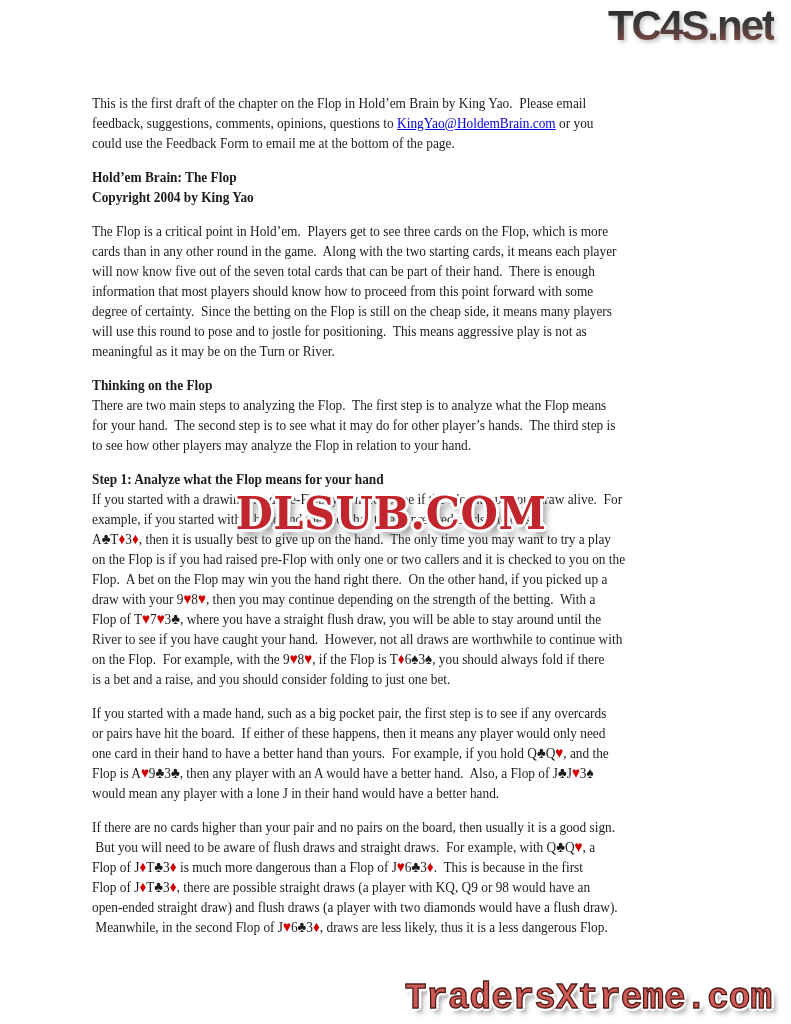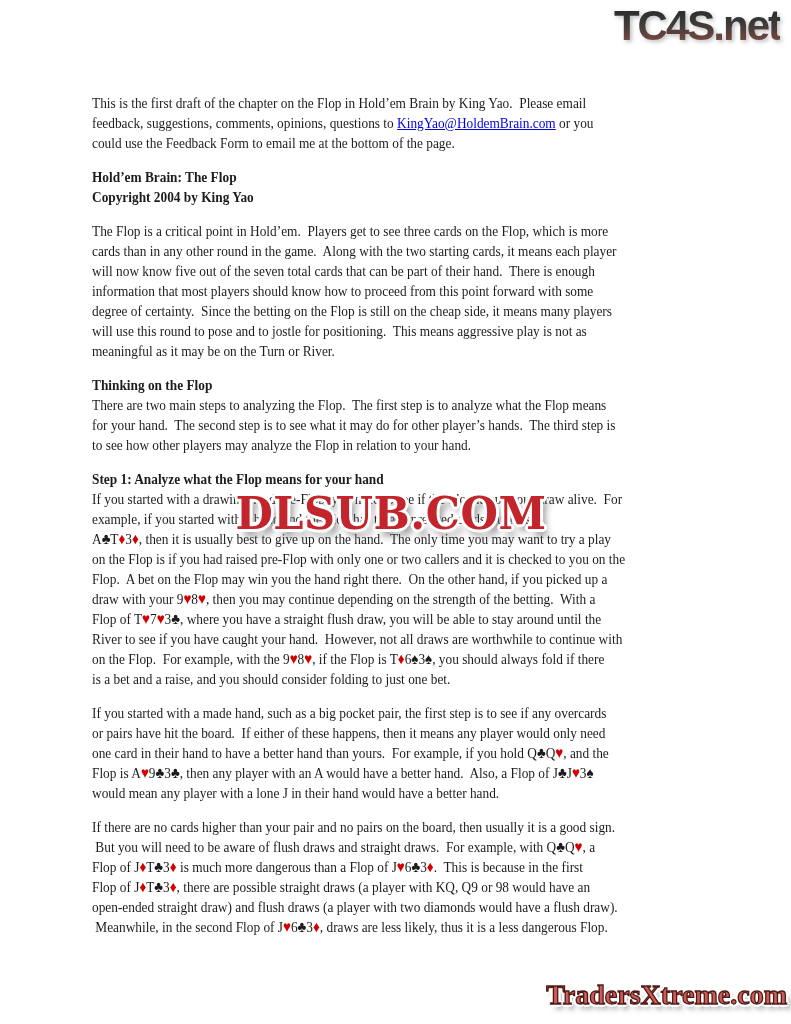--- a/index.html
+++ b/index.html
@@ -17,21 +17,21 @@
     color:#1c1c1c;font-size:15.5px;line-height:20px;
   }
   .block + .block{margin-top:14px;}
   .line{white-space:pre;}
   .b{font-weight:bold;}
   .red{color:#d40000;}
   a.link{color:#0000dd;text-decoration:underline;cursor:pointer;}
 
   
   .logo-top{
-    position:absolute;top:5px;right:11px;
+    position:absolute;top:5px;right:17px;
     font-family:"Liberation Sans","DejaVu Sans",sans-serif;
     font-weight:bold;font-size:42px;letter-spacing:-2px;line-height:1;
     background:linear-gradient(180deg,#262626 0%,#3a3a3a 42%,#6b443f 78%,#96625a 100%);
     -webkit-background-clip:text;background-clip:text;color:transparent;
     filter:drop-shadow(2px 2px 2px rgba(0,0,0,0.25)) blur(0.4px);
   }
 
   
   .watermark{
     position:absolute;left:246px;top:490px;width:290px;height:46px;
@@ -41,23 +41,23 @@
     color:#c2252b;
     text-shadow:
       -2px -2px 0 #fff, 2px -2px 0 #fff, -2px 2px 0 #fff, 2px 2px 0 #fff,
       -3px 0 0 #fff, 3px 0 0 #fff, 0 -3px 0 #fff, 0 3px 0 #fff,
       5px 7px 7px rgba(110,110,110,0.75);
     transform:scaleY(1.04);
   }
 
   
   .logo-bottom{
-    position:absolute;top:981px;right:4px;
-    font-family:Liberation Serif, serif;
-    font-weight:bold;font-size:28px;letter-spacing:0;line-height:1;
+    position:absolute;top:981px;right:19px;
+    font-family:Liberation Mono, monospace;
+    font-weight:bold;font-size:36px;letter-spacing:0;line-height:1;
     color:#d05a56;
     -webkit-text-stroke:1.3px #4a1a16;
     text-shadow:
       -2px -2px 0 #fff, 2px -2px 0 #fff, -2px 2px 0 #fff, 2px 2px 0 #fff,
       0 -3px 0 #fff, 0 3px 0 #fff, -3px 0 0 #fff, 3px 0 0 #fff,
       4px 5px 5px rgba(120,120,120,0.8);
   }
 </style>
 </head>
 <body>

